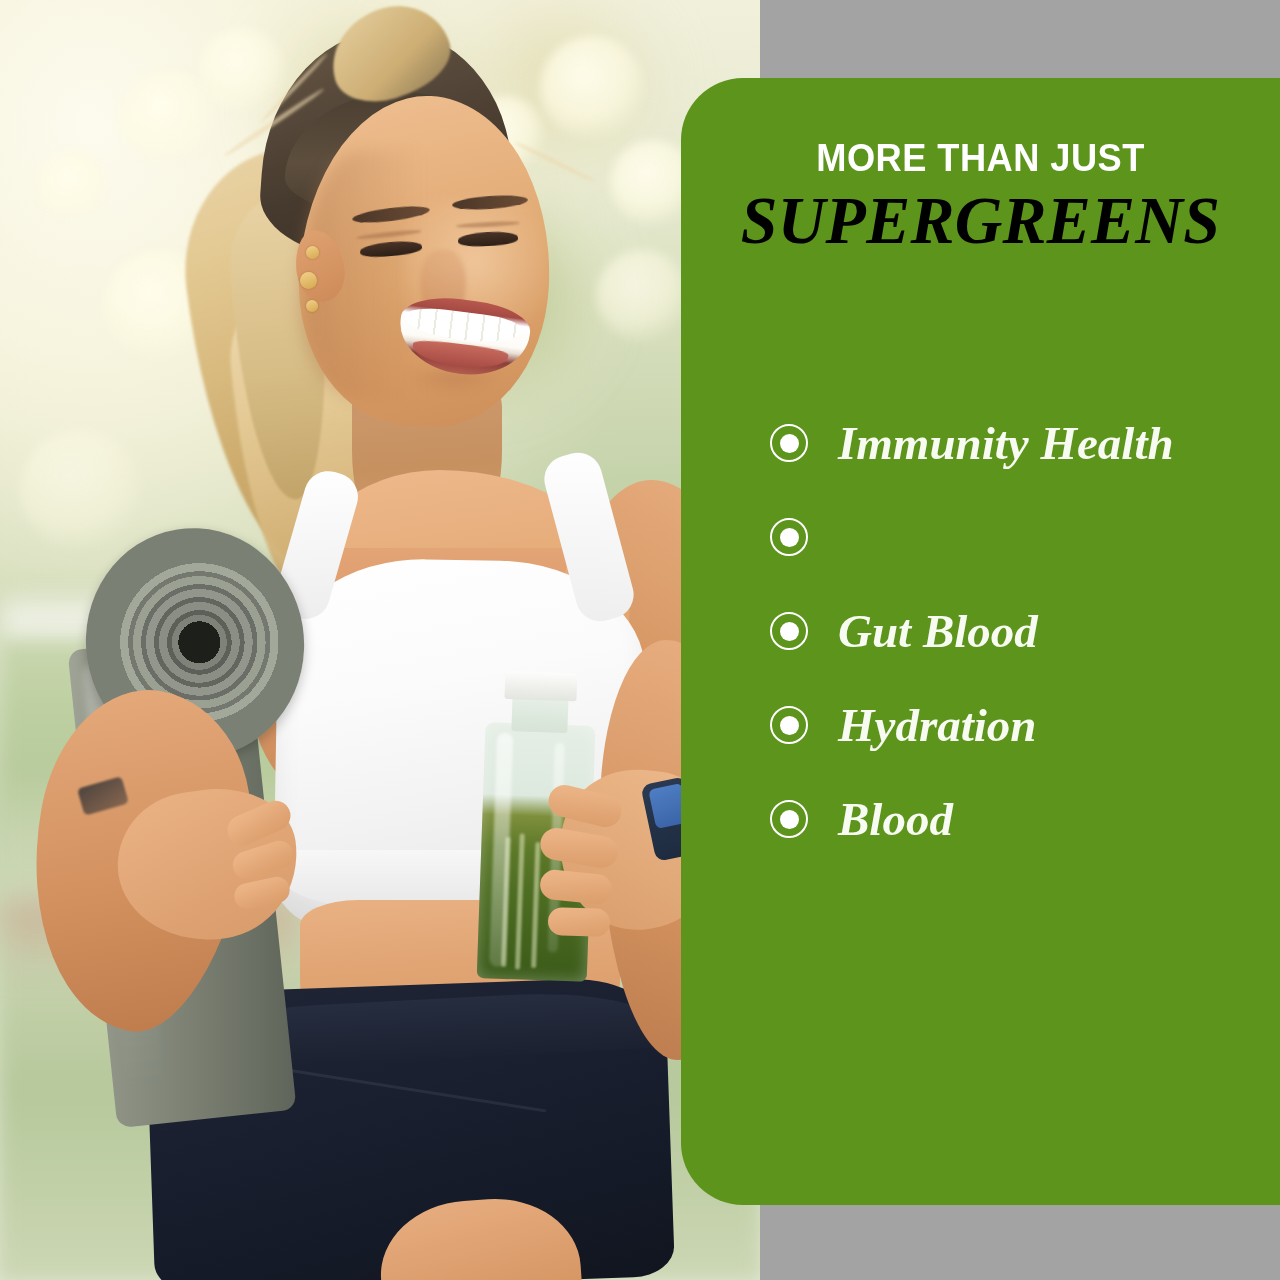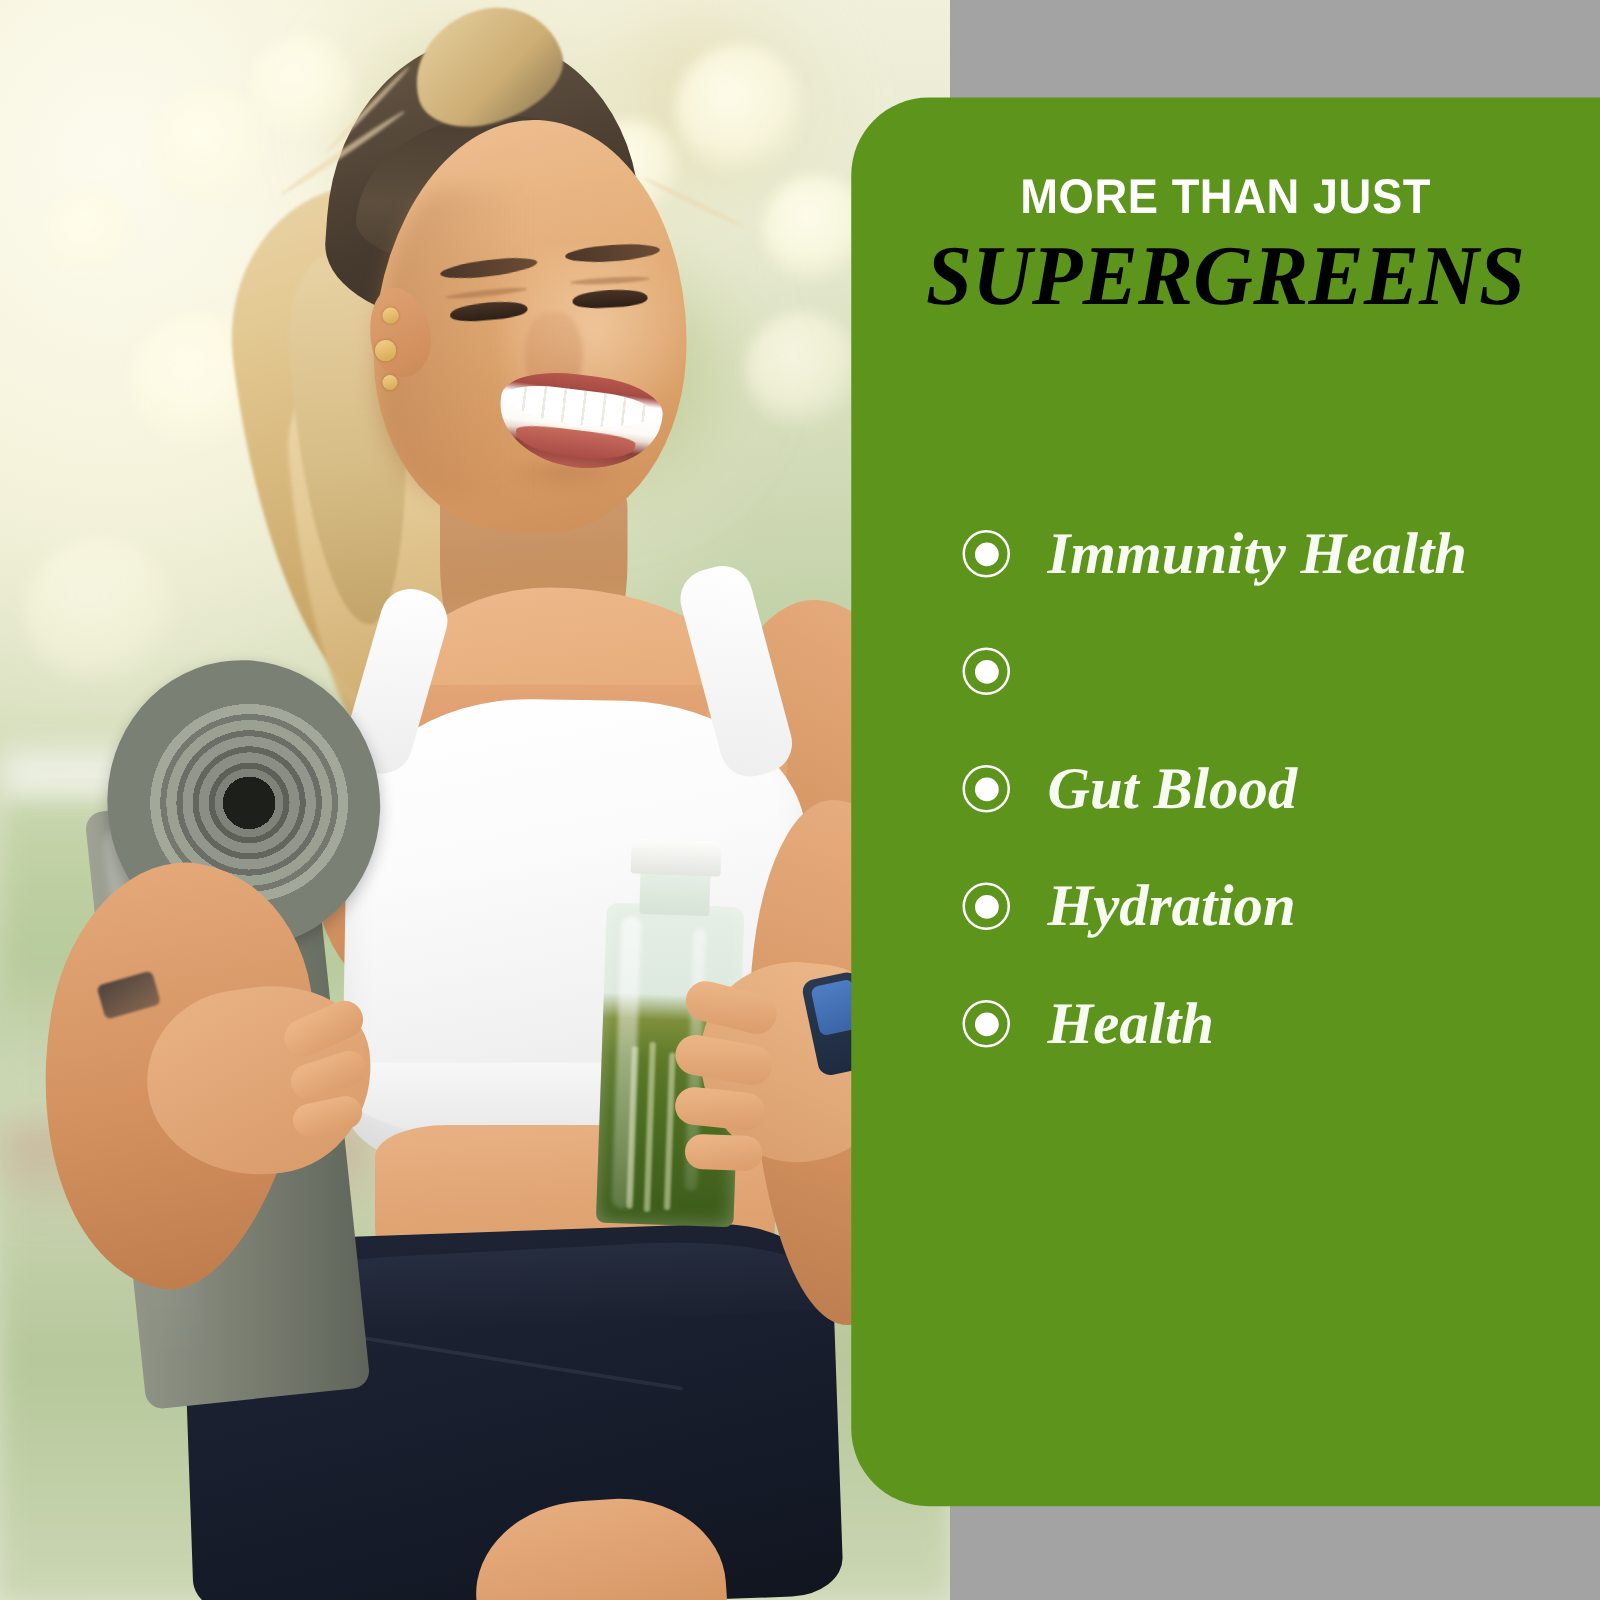--- a/index.html
+++ b/index.html
@@ -356,19 +356,19 @@
         <span class="bullet">
             <i></i>
           </span>
         <span class="li-label">Hydration</span>
       </div>
 
       <div class="li">
         <span class="bullet">
             <i></i>
           </span>
-        <span class="li-label">Health</span>
+        <span class="li-label">Blood</span>
       </div>
 
     </div>
   </div>
 
 </div>
 
 </body></html>

